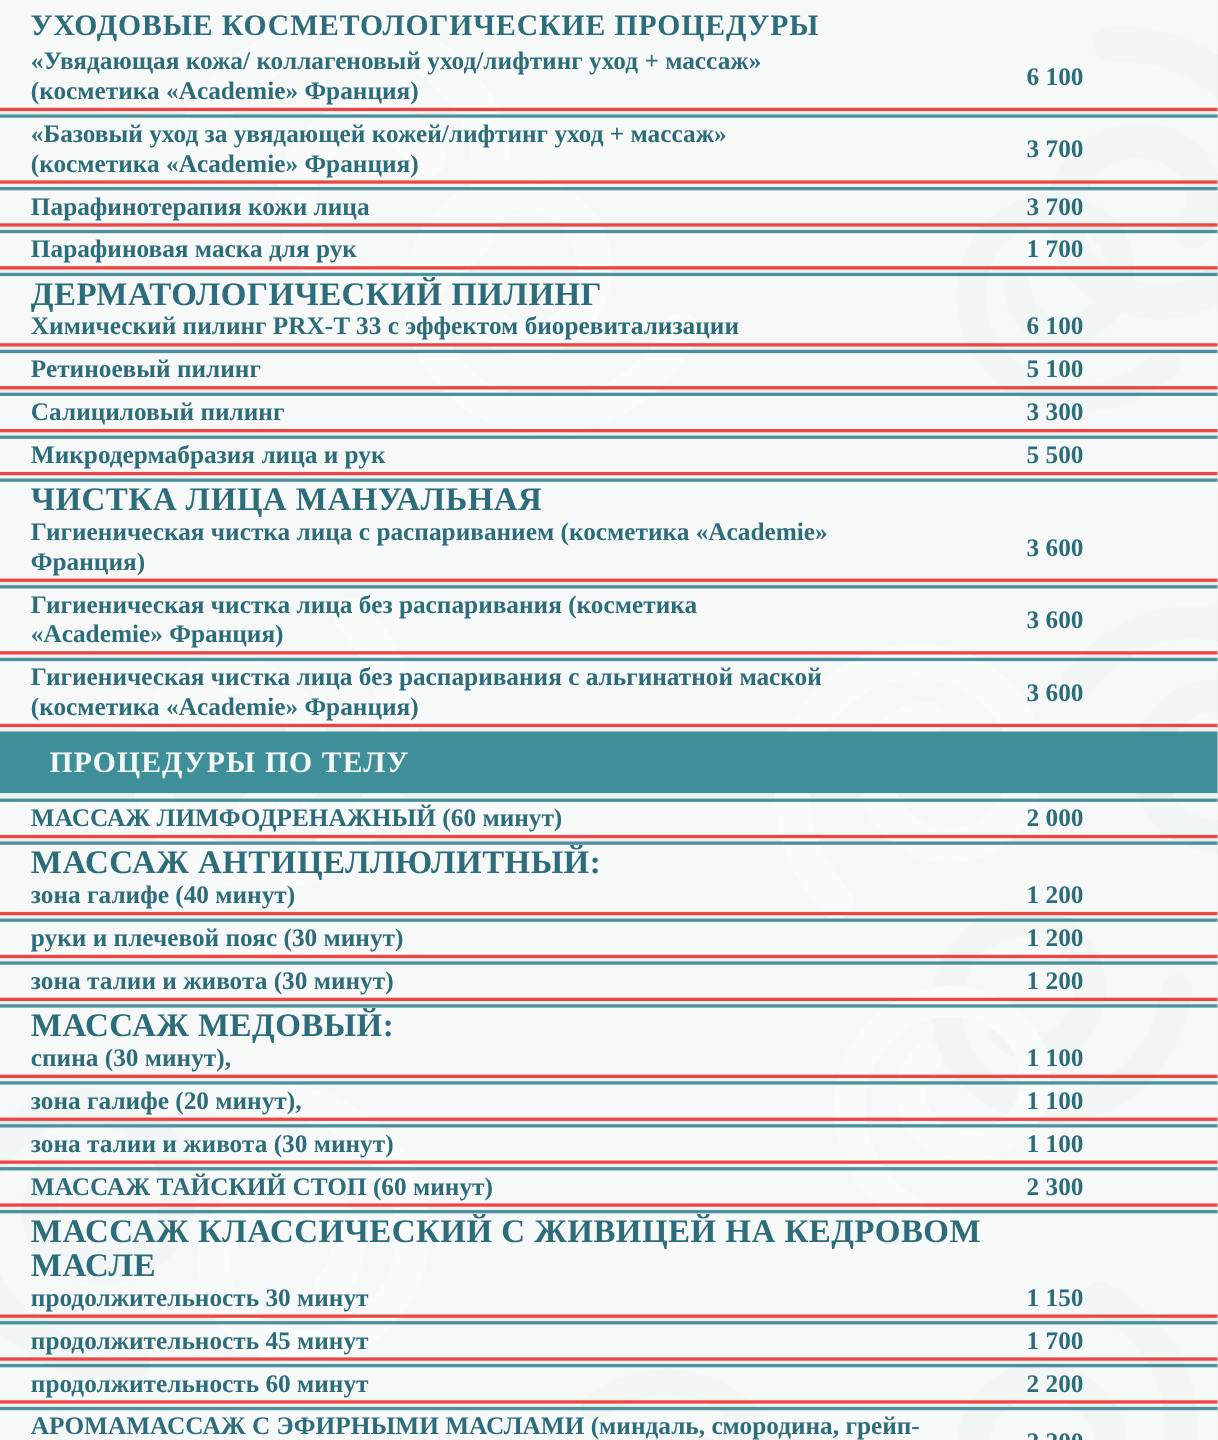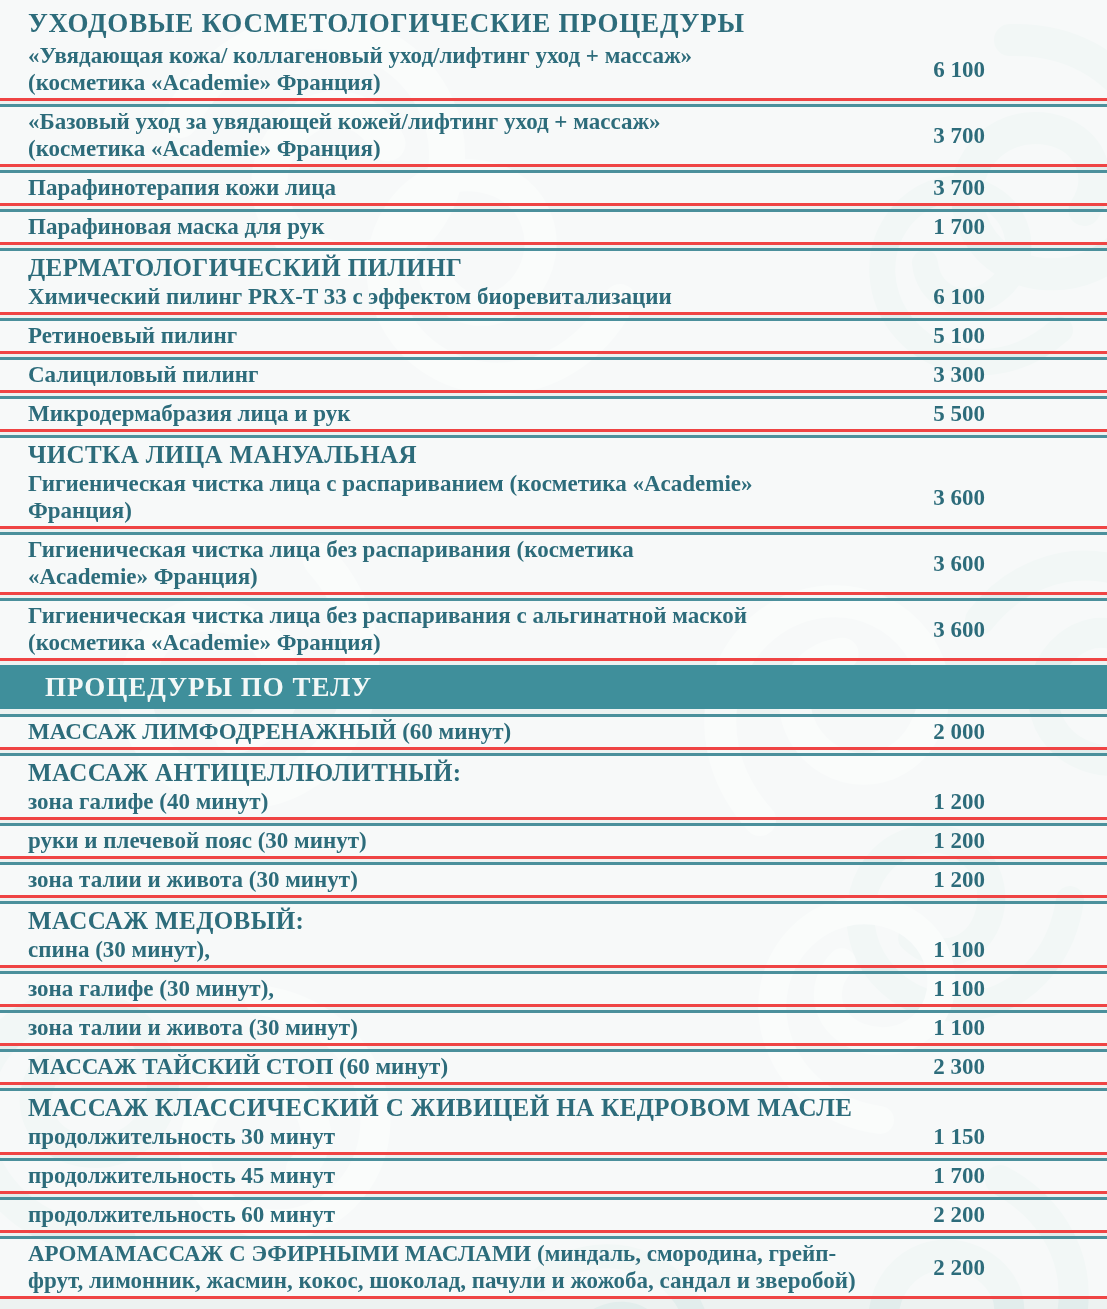--- a/index.html
+++ b/index.html
@@ -14,31 +14,31 @@
   .pattern { position:absolute; top:0; left:0; width:1107px; height:1309px; z-index:0; }
   .list { position:relative; z-index:1; }
   .cell {
     background:rgba(255,255,255,0.55);
     border-top:3px solid #4b909c;
     border-bottom:3px solid #ef4444;
     margin-bottom:3px;
     padding:1px 122px 2px 28px;
   }
   .cell.first { border-top:0; padding-top:5px; }
-  .hdr { font-weight:bold; font-size:25px; line-height:31px; letter-spacing:0.4px; }
+  .hdr { font-weight:bold; font-size:30px; line-height:31px; letter-spacing:0.4px; }
   .hdr.main { font-size:27px; line-height:37px; letter-spacing:0.8px; }
   .row { display:flex; align-items:center; }
   .nm {
     flex:1 1 auto; font-size:23px; line-height:27px; font-weight:bold;
     white-space:pre-line; padding-right:12px;
   }
   .pr { font-size:23px; line-height:27px; font-weight:bold; white-space:nowrap; }
   .banner {
     background:#3f8f9b; color:#f3f8f7;
-    height:44px; display:flex; align-items:center;
+    height:56px; display:flex; align-items:center;
     padding-left:45px; margin:4px 0 5px;
     font-weight:bold; font-size:27px; letter-spacing:1px;
   }
 </style>
 </head>
 <body>
 
 <svg class="pattern" viewBox="0 0 1107 1309" xmlns="http://www.w3.org/2000/svg" aria-hidden="true">
   <defs>
     <g id="curl">
@@ -187,21 +187,21 @@
   <div class="cell">
     <div class="hdr">МАССАЖ МЕДОВЫЙ:</div>
     <div class="row">
       <span class="nm">спина (30 минут),</span>
       <span class="pr">1 100</span>
     </div>
   </div>
 
   <div class="cell">
     <div class="row">
-      <span class="nm">зона галифе (30 минут),</span>
+      <span class="nm">зона галифе (20 минут),</span>
       <span class="pr">1 100</span>
     </div>
   </div>
 
   <div class="cell">
     <div class="row">
       <span class="nm">зона талии и живота (30 минут)</span>
       <span class="pr">1 100</span>
     </div>
   </div>

